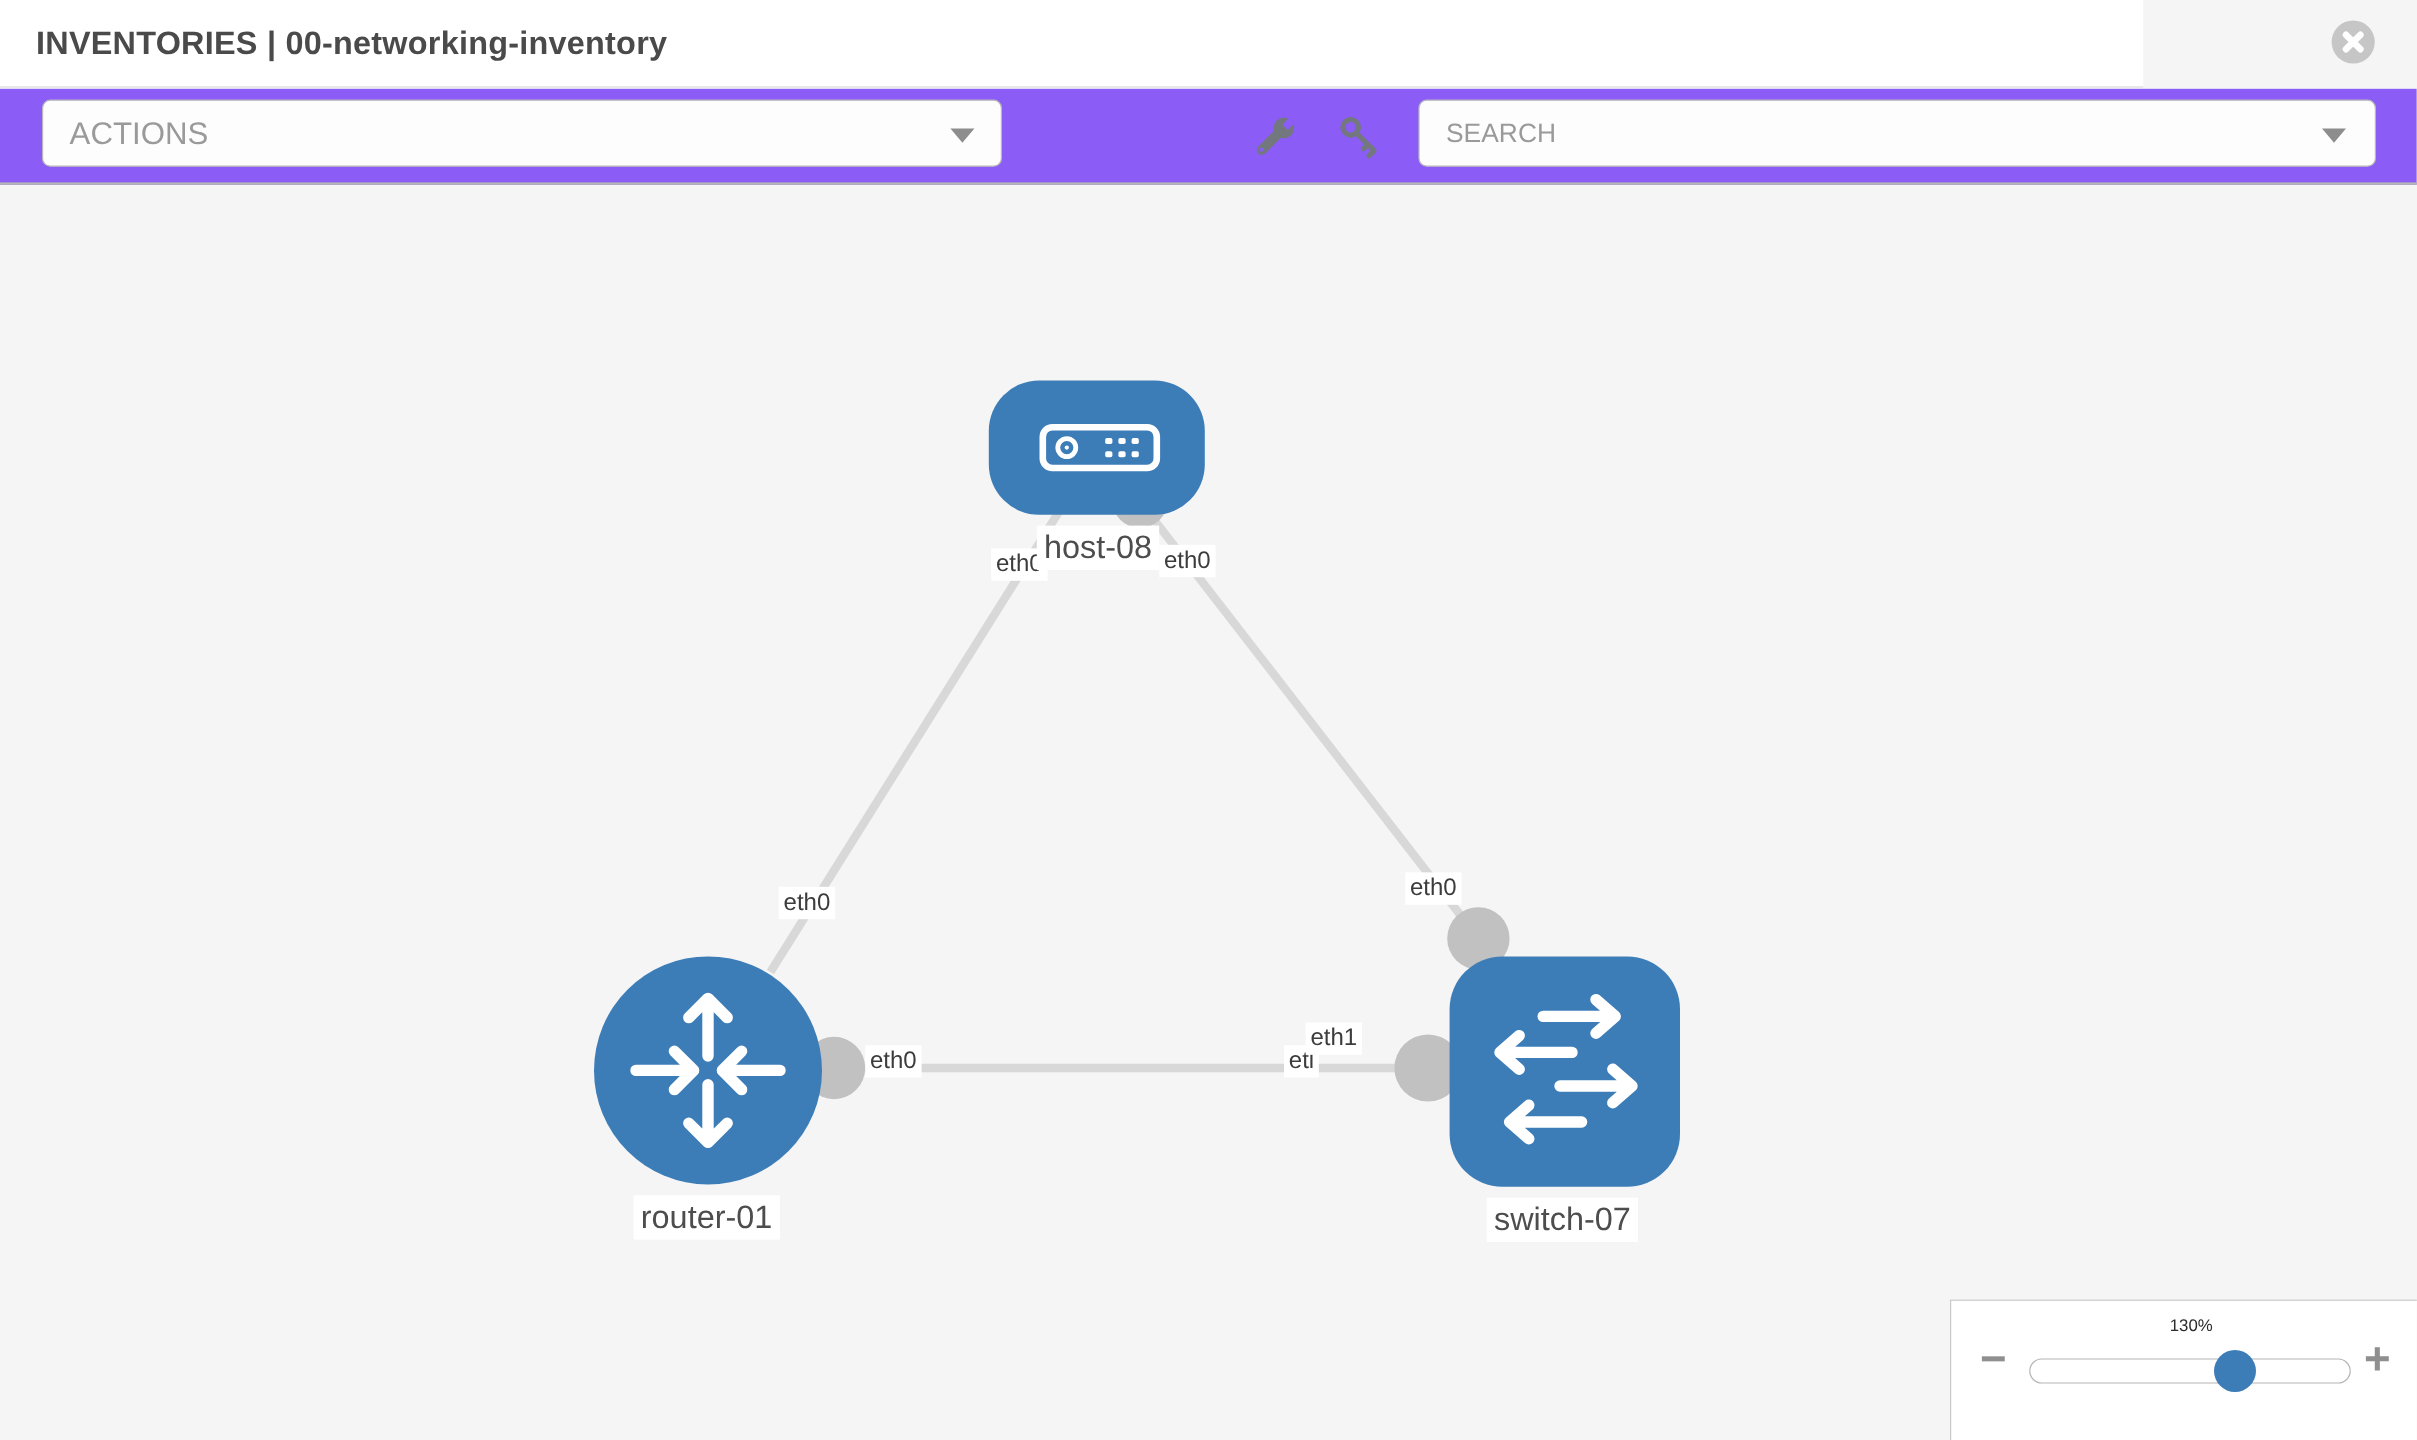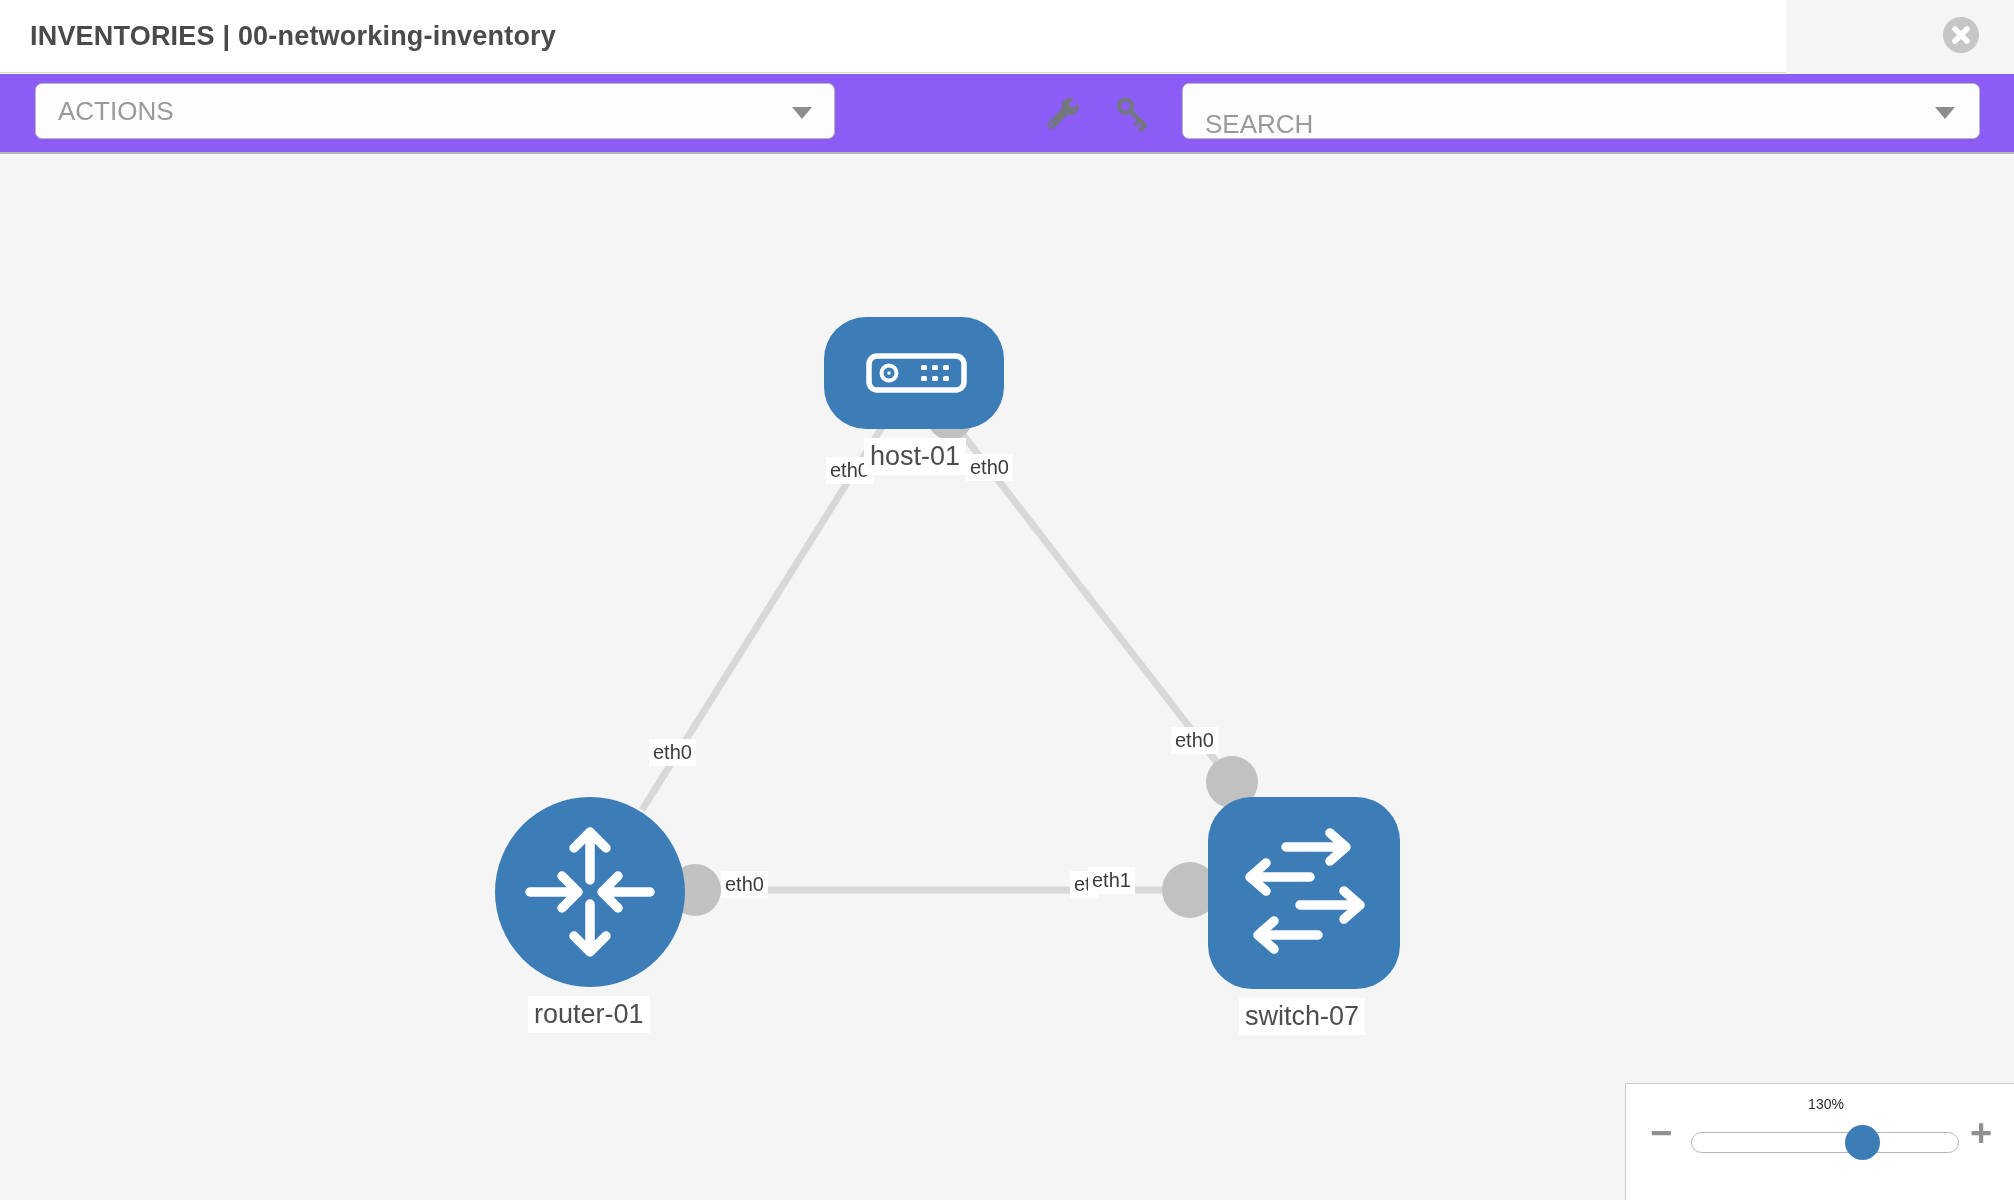--- a/index.html
+++ b/index.html
@@ -30,24 +30,24 @@
     position: absolute; top: 9px; height: 56px; background: #fdfdfd;
     border: 1px solid #b9b9b9; border-radius: 7px;
   }
   .combo-actions { left: 35px; width: 800px; }
   .combo-search  { left: 1182px; width: 798px; }
   .combo-label {
     position: absolute; left: 22px; top: 0; line-height: 54px;
     font-size: 26px; color: #9a9a9a;
   }
   .search-input {
-    position: absolute; left: 0; top: 13px; width: 100%; height: 100%;
+    position: absolute; left: 0; top: 0; width: 100%; height: 100%;
     border: none; outline: none; background: transparent;
     font-family: "Liberation Sans", sans-serif;
-    font-size: 26px; color: #555; padding: 0 60px 0 22px; border-radius: 7px;
+    font-size: 22px; color: #555; padding: 0 60px 0 22px; border-radius: 7px;
   }
   .search-input::placeholder { color: #9a9a9a; opacity: 1; }
   .caret {
     position: absolute; top: 23px; width: 0; height: 0;
     border-left: 10px solid transparent; border-right: 10px solid transparent;
     border-top: 12px solid #8d8d8d;
   }
   .caret-actions { right: 22px; }
   .caret-search  { right: 24px; }
   .tool-icon { position: absolute; top: 21px; width: 38px; height: 38px; cursor: pointer; }
@@ -69,21 +69,21 @@
   .port-lbl { font-size: 20px; padding: 2px 4px; z-index: 2; }
   .lbl-host    { left: 864px; top: 282px; }
   .lbl-router  { left: 528px; top: 840px; }
   .lbl-switch  { left: 1239px; top: 842px; }
   .lbl-eth-host-l   { left: 826px; top: 301px; }
   .lbl-eth-host-r   { left: 966px; top: 298px; }
   .lbl-eth-router-d { left: 649px; top: 583px; }
   .lbl-eth-switch-d { left: 1171px; top: 571px; }
   .lbl-eth-horiz-l  { left: 721px; top: 715px; }
   .lbl-eth-frag     { left: 1070px; top: 715px; z-index: 1; }
-  .lbl-eth-horiz-r  { left: 1088px; top: 711px; z-index: 2; text-align: center; }
+  .lbl-eth-horiz-r  { left: 1088px; top: 696px; z-index: 2; text-align: center; }
 
   
   .zoom-panel {
     position: absolute; left: 1625px; top: 1083px; width: 400px; height: 130px;
     background: #ffffff; border: 1px solid #c9c9c9;
   }
   .zoom-level {
     position: absolute; left: 130px; top: 12px; width: 140px; text-align: center;
     font-size: 14px; color: #2b2b2b;
   }
@@ -186,21 +186,21 @@
       <rect x="1208" y="641" width="192" height="192" rx="44" fill="#3c7db8"></rect>
       <g stroke="#ffffff" stroke-width="9.5" fill="none" stroke-linecap="round" stroke-linejoin="round">
         <path d="M1286 691 H1344 M1330 677 L1346 691 L1330 705"></path>
         <path d="M1310 721 H1252 M1266 707 L1250 721 L1266 735"></path>
         <path d="M1300 749 H1358 M1344 735 L1360 749 L1344 763"></path>
         <path d="M1318 779 H1260 M1274 765 L1258 779 L1274 793"></path>
       </g>
     </g>
   </svg>
 
-  <div class="lbl node-lbl lbl-host">host-01</div>
+  <div class="lbl node-lbl lbl-host">host-08</div>
   <div class="lbl node-lbl lbl-router">router-01</div>
   <div class="lbl node-lbl lbl-switch">switch-07</div>
 
   <div class="lbl port-lbl lbl-eth-host-l">eth0</div>
   <div class="lbl port-lbl lbl-eth-router-d">eth0</div>
   <div class="lbl port-lbl lbl-eth-host-r">eth0</div>
   <div class="lbl port-lbl lbl-eth-switch-d">eth0</div>
   <div class="lbl port-lbl lbl-eth-horiz-l">eth0</div>
   <div class="lbl port-lbl lbl-eth-frag">etl</div>
   <div class="lbl port-lbl lbl-eth-horiz-r">eth1</div>

